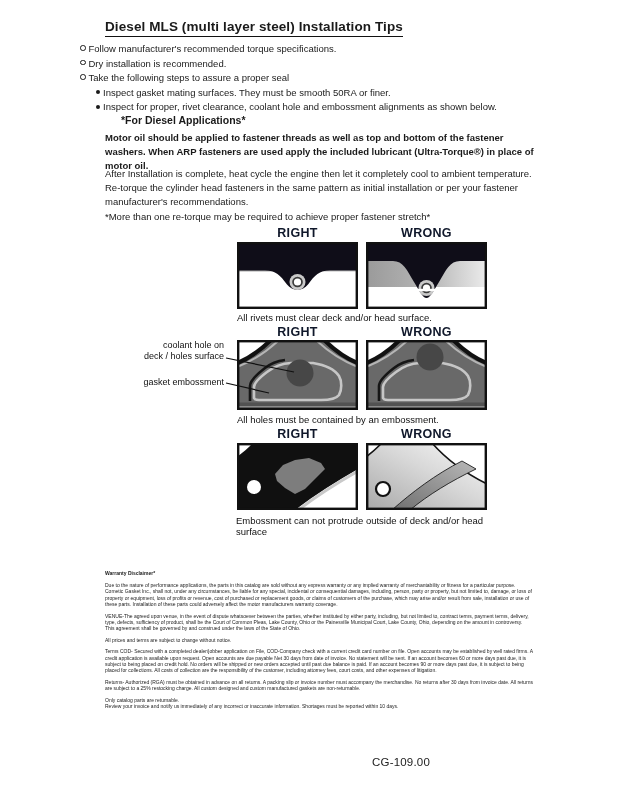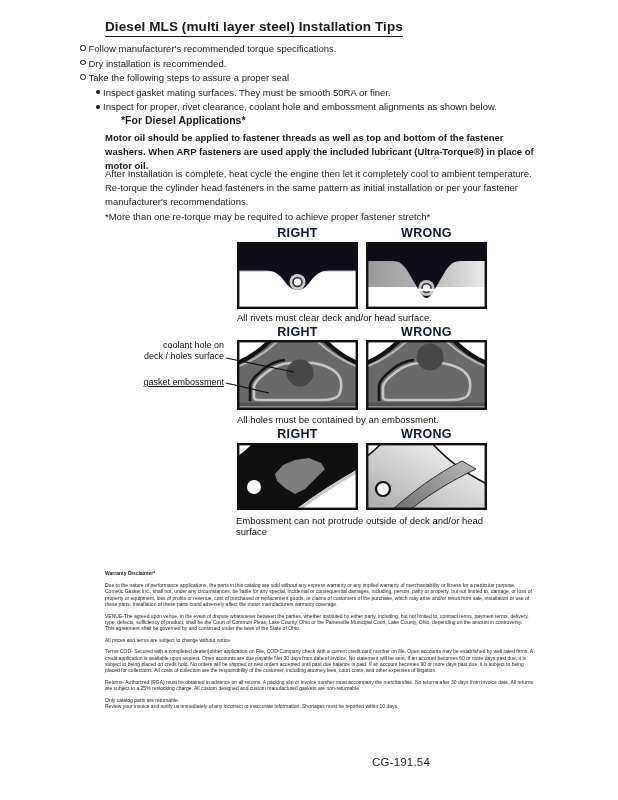--- a/index.html
+++ b/index.html
@@ -37,21 +37,21 @@
   .pr{left:366px;}
   .d1 .panel{top:16px;}
   .d2 .panel{top:15px;}
   .d3 .panel{top:16px;}
   .cap{position:absolute;left:237px;font-size:9.5px;line-height:11px;color:#111;}
   .d1 .cap{top:86px;white-space:nowrap;}
   .d2 .cap{top:89px;white-space:nowrap;}
   .d3 .cap{top:88px;width:250px;left:236px;}
   .calloutlbl{position:absolute;left:96px;width:128px;text-align:right;font-size:9px;line-height:10.5px;color:#111;}
   .lbl1{top:15px;}
-  .lbl2{top:52px;text-decoration:underline;}
+  .lbl2{top:52px;}
   .ptr{position:absolute;left:0;top:0;pointer-events:none;}
   
   .disc{top:570px;left:105px;width:428px;font-size:5px;line-height:6.2px;color:#222;}
   .disc .dh{font-weight:bold;margin:0 0 6px 0;}
   .disc p{margin:0 0 5.5px 0;white-space:pre-line;}
   
   .foot{top:756px;left:372px;font-size:11.5px;color:#222;letter-spacing:0.2px;}
 </style>
 </head>
 <body>
@@ -204,15 +204,15 @@
     <p>Due to the nature of performance applications, the parts in this catalog are sold without any express warranty or any implied warranty of merchantability or fitness for a particular purpose.  Cometic Gasket Inc., shall not, under any circumstances, be liable for any special, incidental or consequential damages, including, person, party or property, but not limited to, damage, or loss of property or equipment, loss of profits or revenue, cost of purchased or replacement goods, or claims of customers of the purchase, which may arise and/or result from sale, installation or use of these parts.  Installation of these parts could adversely affect the motor manufacturers warranty coverage.</p>
     <p>VENUE-The agreed upon venue, in the event of dispute whatsoever between the parties, whether instituted by either party, including, but not limited to, contract terms, payment terms, delivery, type, defects, sufficiency of product, shall be the Court of Common Pleas, Lake County, Ohio or the Painesville Municipal Court, Lake County, Ohio, depending on the amount in controversy.
 This agreement shall be governed by and construed under the laws of the State of Ohio.</p>
     <p>All prices and terms are subject to change without notice.</p>
     <p>Terms COD- Secured with a completed dealer/jobber application on File, COD-Company check with a current credit card number on file.  Open accounts may be established by well rated firms.  A credit application is available upon request.  Open accounts are due payable Net 30 days from date of invoice.  No statement will be sent.  If an account becomes 60 or more days past due, it is subject to being placed on credit hold.  No orders will be shipped or new orders accepted until past due balance is paid.  If an account becomes 90 or more days past due, it is subject to being placed for collections.  All costs of collection are the responsibility of the customer, including attorney fees, court costs, and other expenses of litigation.</p>
     <p>Returns- Authorized (RGA) must be obtained in advance on all returns.  A packing slip or invoice number must accompany the merchandise.  No returns after 30 days from invoice date.  All returns are subject to a 25% restocking charge.  All custom designed and custom manufactured gaskets are non-returnable.</p>
     <p>Only catalog parts are returnable.
 Review your invoice and notify us immediately of any incorrect or inaccurate information.  Shortages must be reported within 10 days.</p>
   </div>
 
-  <div class="abs foot">CG-191.54</div>
+  <div class="abs foot">CG-109.00</div>
 
 </div>
 
 </body></html>

